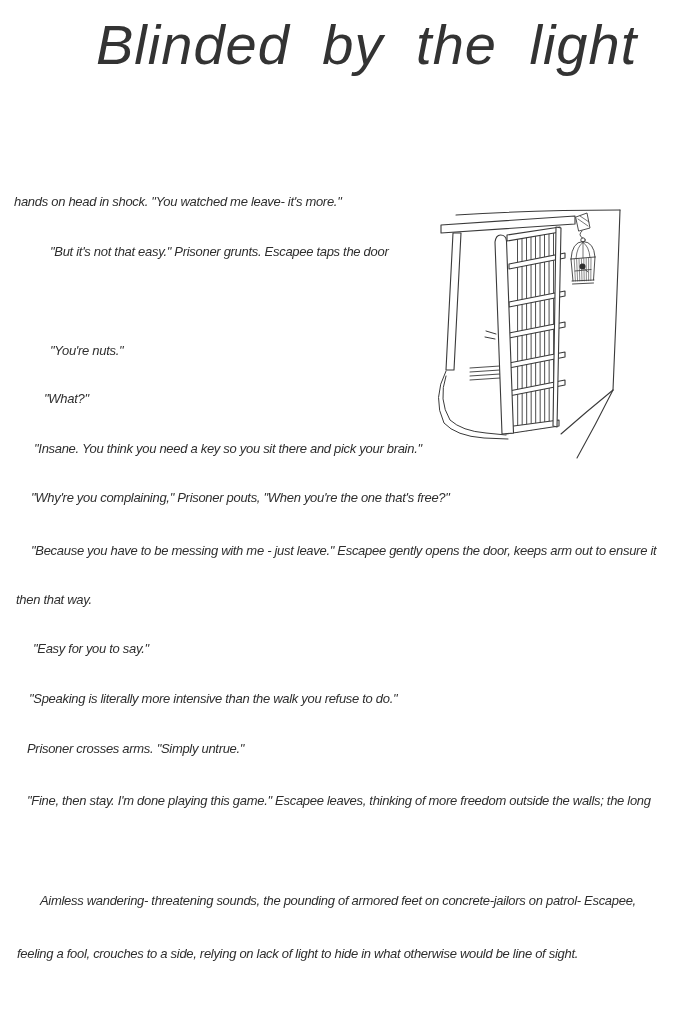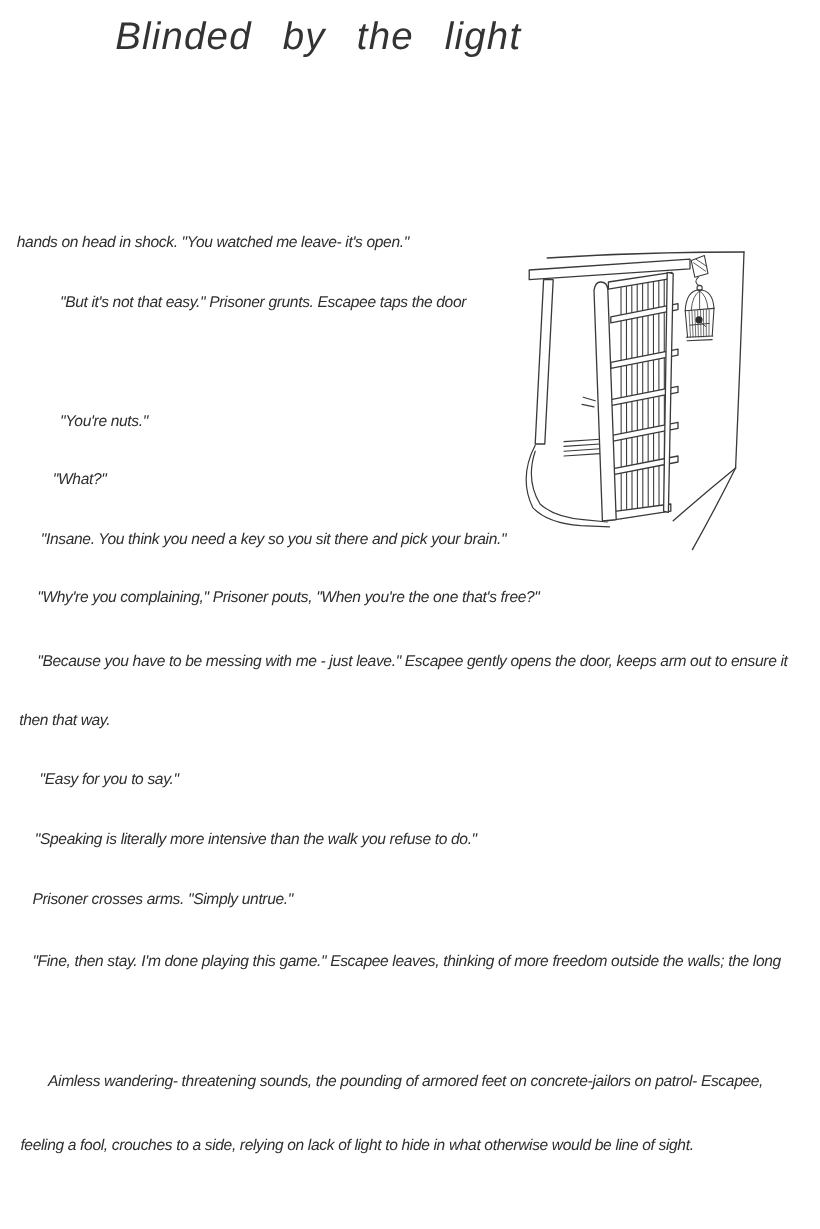--- a/index.html
+++ b/index.html
@@ -7,21 +7,21 @@
     width: 683px; height: 1024px;
     background: #ffffff;
     overflow: hidden;
     position: relative;
     font-family: "Liberation Sans", sans-serif;
   }
   .page { position: absolute; inset: 0; background: #ffffff; }
   .title {
     position: absolute;
     top: 12px; left: 96px;
-    font-size: 32px;
+    font-size: 56px;
     font-style: italic;
     font-weight: 400;
     color: #333333;
     letter-spacing: 1px;
     word-spacing: 16px;
     white-space: nowrap;
   }
   .line {
     position: absolute;
     white-space: nowrap;
@@ -37,21 +37,21 @@
   }
   .illustration svg { display: block; width: 100%; height: 100%; }
 </style>
 </head>
 <body>
 
 <div class="page">
 
   <div class="title">Blinded by the light</div>
 
-  <div class="line" style="top:194px;left:14px">hands on head in shock. "You watched me leave- it's open."</div>
+  <div class="line" style="top:194px;left:14px">hands on head in shock. "You watched me leave- it's more."</div>
   <div class="line" style="top:244px;left:50px">"But it's not that easy." Prisoner grunts. Escapee taps the door</div>
   <div class="line" style="top:343px;left:50px">"You're nuts."</div>
   <div class="line" style="top:391px;left:44px">"What?"</div>
   <div class="line" style="top:441px;left:34px">"Insane. You think you need a key so you sit there and pick your brain."</div>
   <div class="line" style="top:490px;left:31px">"Why're you complaining," Prisoner pouts, "When you're the one that's free?"</div>
   <div class="line" style="top:543px;left:31px">"Because you have to be messing with me - just leave." Escapee gently opens the door, keeps arm out to ensure it</div>
   <div class="line" style="top:592px;left:16px">then that way.</div>
   <div class="line" style="top:641px;left:33px">"Easy for you to say."</div>
   <div class="line" style="top:691px;left:29px">"Speaking is literally more intensive than the walk you refuse to do."</div>
   <div class="line" style="top:741px;left:27px">Prisoner crosses arms. "Simply untrue."</div>

